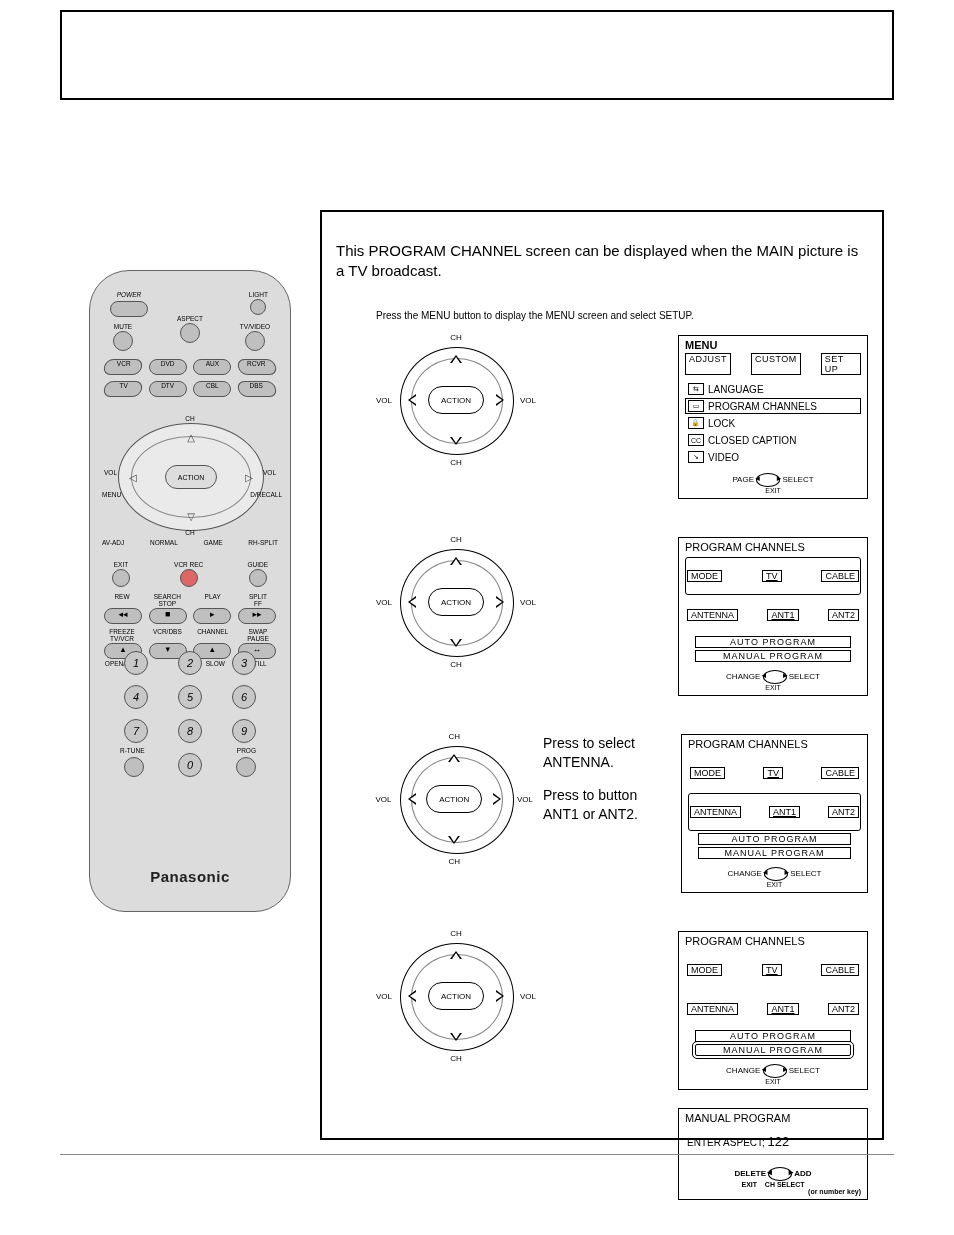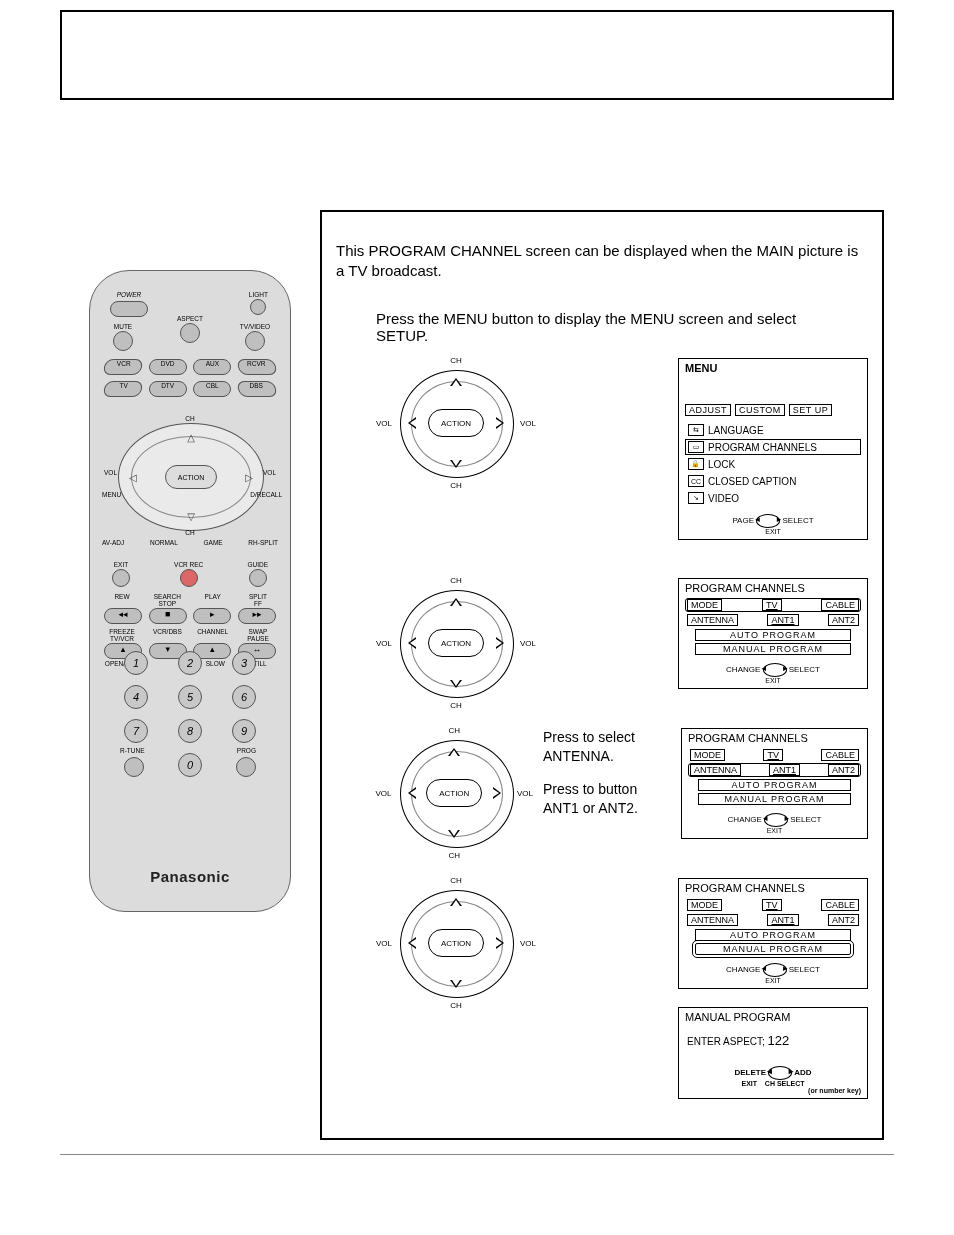--- a/index.html
+++ b/index.html
@@ -5,21 +5,21 @@
   body { margin:0; background:#fff; font-family: Arial, Helvetica, sans-serif; color:#000; }
   .page { width:954px; height:1235px; position:relative; box-sizing:border-box; padding:0; }
   .black-header { position:absolute; left:60px; top:10px; right:60px; height:90px; border:2px solid #000; box-sizing:border-box; }
 
   .intro-box { position:absolute; left:70px; top:162px; right:70px; border:1px solid #000; padding:6px 10px; font-size:15px; line-height:1.25; }
 
   .remote-col { position:absolute; left:80px; top:270px; width:220px; }
   .main-frame { position:absolute; left:320px; top:210px; right:70px; bottom:95px; border:2px solid #000; box-sizing:border-box; padding:14px 14px 14px 14px; }
 
   .main-para { font-size:15px; line-height:1.3; margin-bottom:30px; }
-  .setup-line { font-size:15px; margin:8px 16px 14px 40px; }
+  .setup-line { font-size:10px; margin:8px 16px 14px 40px; }
 
   .step-row { display:flex; align-items:flex-start; margin-bottom:20px; gap:10px; }
   .step-row .pad { width:30px; height:130px; position:relative; }
   .step-row .desc { width:130px; font-size:14px; line-height:1.35; display:flex; flex-direction:column; justify-content:center; }
   .desc p { margin:0 0 14px 0; }
 
   
   .dpad-s { width:160px; height:130px; position:relative; font-size:8px; }
   .dpad-s .lbl { position:absolute; font-size:8px; color:#000; }
   .dpad-s .lbl.top { left:50%; top:-2px; transform:translateX(-50%); }
@@ -36,28 +36,28 @@
   .dpad-s .tri.dn::after { content:""; position:absolute; left:-4px; bottom:2px; border-left:4px solid transparent; border-right:4px solid transparent; border-top:6px solid #fff; }
   .dpad-s .tri.lf { left:32px; top:50%; transform:translateY(-50%); border-top:6px solid transparent; border-bottom:6px solid transparent; border-right:8px solid #000; }
   .dpad-s .tri.lf::after{ content:""; position:absolute; left:2px; top:-4px; border-top:4px solid transparent; border-bottom:4px solid transparent; border-right:6px solid #fff;}
   .dpad-s .tri.rt { right:32px; top:50%; transform:translateY(-50%); border-top:6px solid transparent; border-bottom:6px solid transparent; border-left:8px solid #000; }
   .dpad-s .tri.rt::after{ content:""; position:absolute; right:2px; top:-4px; border-top:4px solid transparent; border-bottom:4px solid transparent; border-left:6px solid #fff;}
 
   
   .osd-col { width:190px; margin-left:auto; }
   .osd { border:1px solid #000; font-size:10px; margin-bottom:18px; }
   .osd .title { font-weight:bold; font-size:11px; padding:3px 6px 0 6px; }
-  .osd .tabs { display:flex; gap:4px; padding:2px 6px;margin-top:28px; }
+  .osd .tabs { display:flex; gap:20px; padding:2px 6px; }
   .osd .tab { border:1px solid #000; padding:0 3px; font-size:9px; letter-spacing:0.5px; }
   .osd .tab.sel { background:#fff; }
   .osd .body { margin:4px 6px 6px 6px; }
   .osd .item { display:flex; align-items:center; gap:4px; padding:1px 2px; margin:1px 0; border:1px solid transparent;}
   .osd .item .iconbox { width:14px; height:10px; border:1px solid #000; font-size:7px; display:flex; align-items:center; justify-content:center; }
   .osd .item.sel { border:1px solid #000; }
-  .osd .row { display:flex; justify-content:space-between; align-items:center; border:1px solid transparent; margin:1px 0; padding:0 1px;}
+  .osd .row { display:flex; justify-content:space-between; align-items:center; border:1px solid transparent; margin:1px 0; padding:12px 1px;}
   .osd .row.sel { border:1px solid #000; border-radius:3px;}
   .osd .row .k { border:1px solid #000; padding:0 3px; font-size:9px;}
   .osd .row .opt { border:1px solid #000; padding:0 3px; font-size:9px;}
   .osd .row .opt.sel { text-decoration:underline; }
   .osd .line { text-align:center; border:1px solid #000; margin:2px 10px; font-size:9px; letter-spacing:1px;}
   .osd .line.selrow { outline:1px solid #000; outline-offset:2px; border-radius:2px;}
   .osd .nav { text-align:center; padding:2px 0 4px 0; font-size:8px;}
   .osd .nav .navpad{ display:inline-block; border:1px solid #000; border-radius:50%; width:22px; height:12px; position:relative; vertical-align:middle; }
   .osd .nav .navpad::before{content:"◂"; position:absolute; left:-2px; top:-1px; font-size:9px;}
   .osd .nav .navpad::after{content:"▸"; position:absolute; right:-2px; top:-1px; font-size:9px;}

